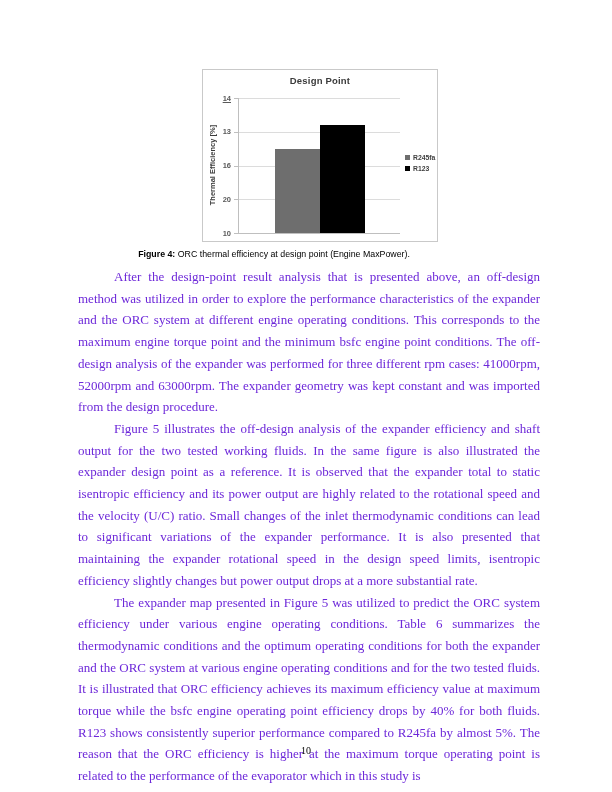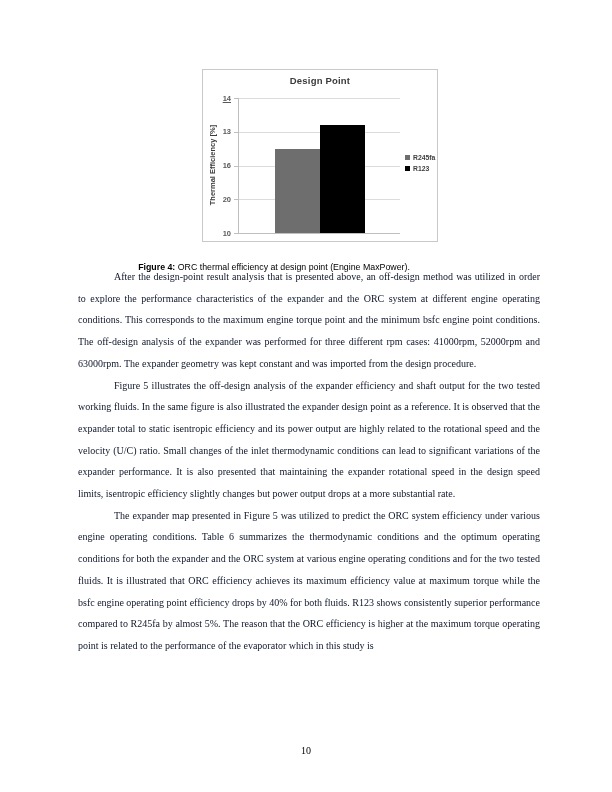--- a/index.html
+++ b/index.html
@@ -40,27 +40,27 @@
   }
   .bar{position:absolute;bottom:0;}
   .legend{position:absolute;left:202px;top:84px;}
   .legend-row{display:flex;align-items:center;margin-bottom:4px;}
   .legend-swatch{width:5px;height:5px;margin-right:3px;flex:none;}
   .legend-label{font-size:6.8px;font-weight:600;color:#404040;white-space:nowrap;}
   
   .figure-caption{
     position:absolute;top:249px;left:0;width:548px;
     text-align:center;font-family:"Liberation Sans", sans-serif;
-    font-size:8.8px;color:#000;margin-top:13px;
+    font-size:8.8px;color:#000;
   }
   .figure-caption .cap-label{font-weight:bold;}
   
   .body-text{
     position:absolute;top:266px;left:78px;width:462px;
-    font-size:10px;line-height:21.7px;color:#0f172a;
+    font-size:13px;line-height:21.7px;color:#6d28d9;
     text-align:justify;
   }
   .body-text p{margin:0;text-indent:36px;}
   
   .page-number{
     position:absolute;top:745px;left:0;width:612px;
     text-align:center;font-size:10px;color:#000;
   }
 </style>
 </head>

